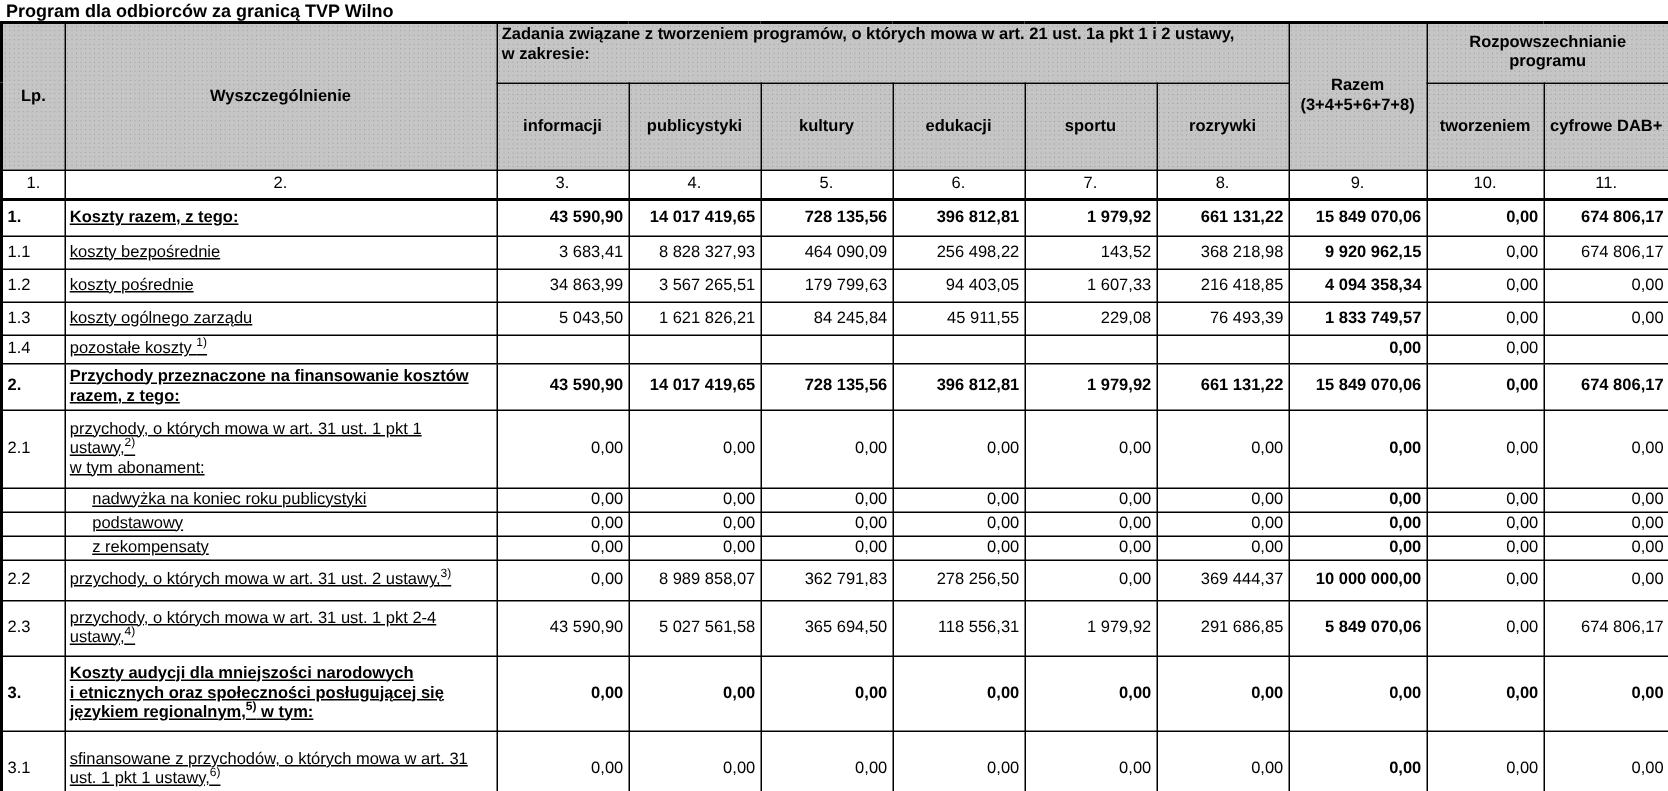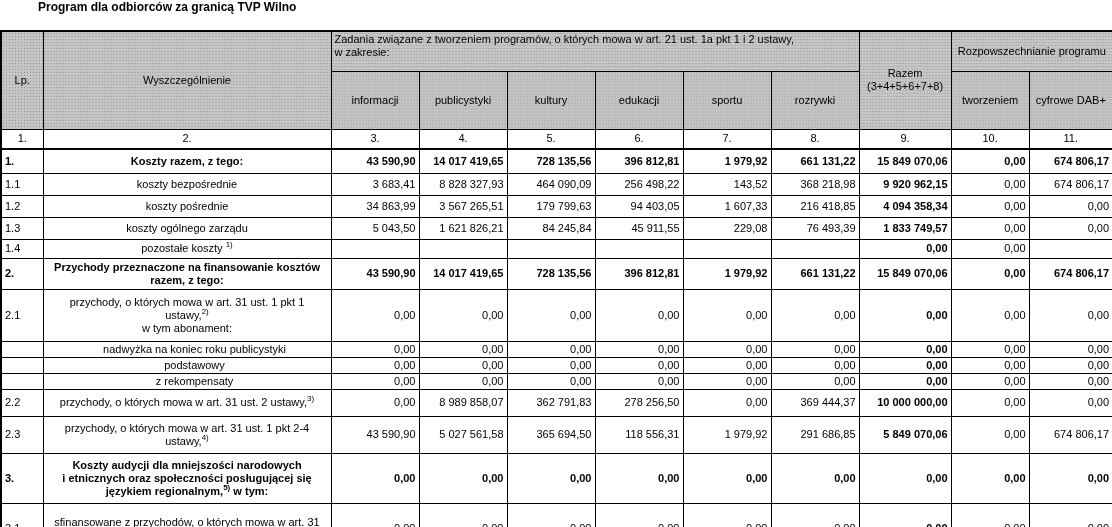--- a/index.html
+++ b/index.html
@@ -6,44 +6,43 @@
   html,body { margin:0; padding:0; background:#ffffff; }
   body {
     font-family: "Liberation Sans", sans-serif;
     color:#000;
     width:1112px;
   }
   .title {
     font-weight:bold;
     font-size:12px;
     padding:1px 0 1px 4px;
-    height:30px;
+    height:14px;
     line-height:12px;
-    margin-left:34px;
   }
   table {
     border-collapse:collapse;
     table-layout:fixed;
     width:1112px;
     border:2px solid #000;
   }
   td {
     border:1px solid #000;
     font-size:11px;
     overflow:hidden;
     vertical-align:middle;
     line-height:13px;
     padding:1px 3px;
   }
   
   .hdr {
     background-color:#c5c5c5;
     background-image:radial-gradient(#969696 0.5px, rgba(0,0,0,0) 0.6px);
     background-size:3px 3px;
-    font-weight:normal;
+    font-weight:bold;
     text-align:center;
     margin-left:27px;
   }
   .hdr-left {
     text-align:left;
     vertical-align:top;
     white-space:pre-line;
   }
   .prewrap { white-space:pre-line; }
   thead tr.bandtop { height:40px; }
@@ -64,21 +63,21 @@
   tbody tr:nth-child(6){height:31px}
   tbody tr:nth-child(7){height:52px}
   tbody tr:nth-child(8){height:16px}
   tbody tr:nth-child(9){height:16px}
   tbody tr:nth-child(10){height:16px}
   tbody tr:nth-child(11){height:27px}
   tbody tr:nth-child(12){height:37px}
   tbody tr:nth-child(13){height:50px}
   tbody tr:nth-child(14){height:52px}
   td.lp { padding:1px 2px 1px 3px; }
-  td.label { text-align:center; }
+  td.label { text-align:left;text-decoration:underline; }
   td.val { text-align:right; padding-right:3px; }
   tr.section td { font-weight:bold; }
   td.col9 { font-weight:bold; }
   tr.sub td { padding-top:0; padding-bottom:0; }
   tr.sub td.label { padding-left:18px; }
   sup { font-size:8px; line-height:0; }
 </style>
 </head>
 <body>
 

